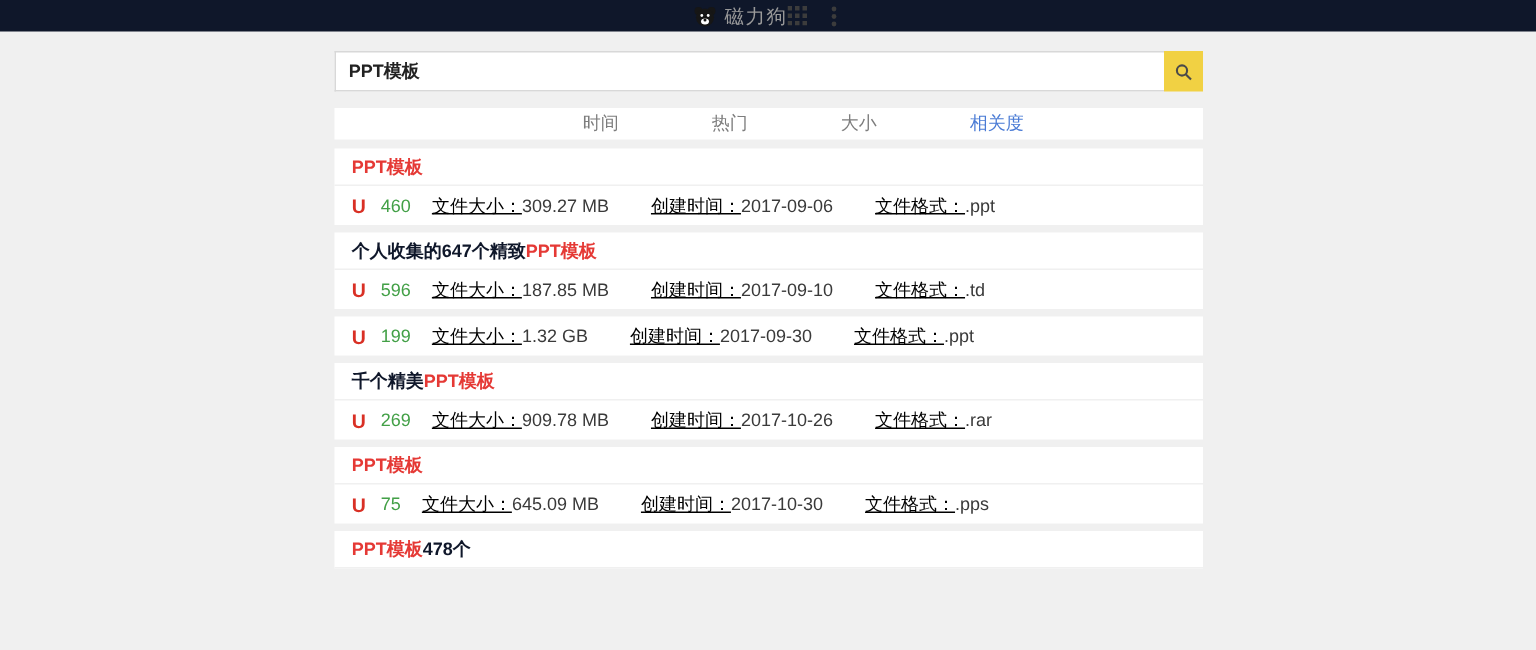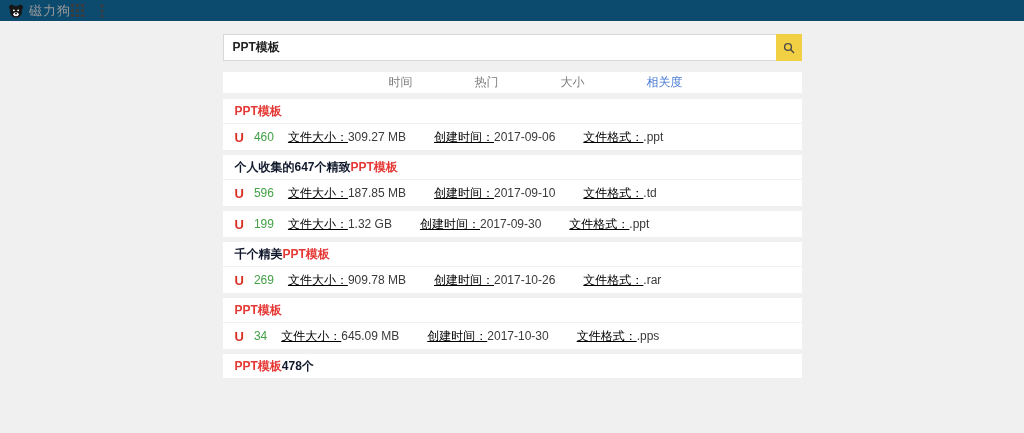--- a/index.html
+++ b/index.html
@@ -5,24 +5,24 @@
   * { box-sizing: border-box; margin: 0; padding: 0; }
   html, body { width: 1024px; height: 433px; overflow: hidden; }
   body {
     background: #f0f0f0;
     font-family: "Liberation Sans", "DejaVu Sans", sans-serif;
     font-size: 12px;
   }
   
   .topbar {
     height: 21px;
-    background: #0c4a6e;
-    display: flex;
-    align-items: center;
-    justify-content: flex-start;
+    background: #0f172a;
+    display: flex;
+    align-items: center;
+    justify-content: center;
     padding: 0 12px 0 8px;
   }
   .brand { display: flex; align-items: center; gap: 5px; cursor: pointer; }
   .brand-name { color: #9a9a9a; font-size: 13px; letter-spacing: 1px; }
   .topbar-actions { display: flex; align-items: center; gap: 16px; }
   .icon-btn { display: flex; align-items: center; justify-content: center; cursor: pointer; }
   
   .container { width: 579px; margin: 0 auto; }
   
   .search-row { display: flex; margin-top: 13px; height: 27px; }
@@ -215,21 +215,21 @@
       <span class="meta-value">.rar</span>
     </div>
   </section>
 
   <section class="card">
     <div class="card-title-row">
       <a class="card-title"><span class="t-hl">PPT模板</span></a>
     </div>
     <div class="card-meta-row">
       <span class="magnet">U</span>
-      <span class="seeds">34</span>
+      <span class="seeds">75</span>
       <span class="meta-label">文件大小：</span>
       <span class="meta-value">645.09 MB</span>
       <span class="meta-label">创建时间：</span>
       <span class="meta-value">2017-10-30</span>
       <span class="meta-label">文件格式：</span>
       <span class="meta-value">.pps</span>
     </div>
   </section>
 
   <section class="card">

